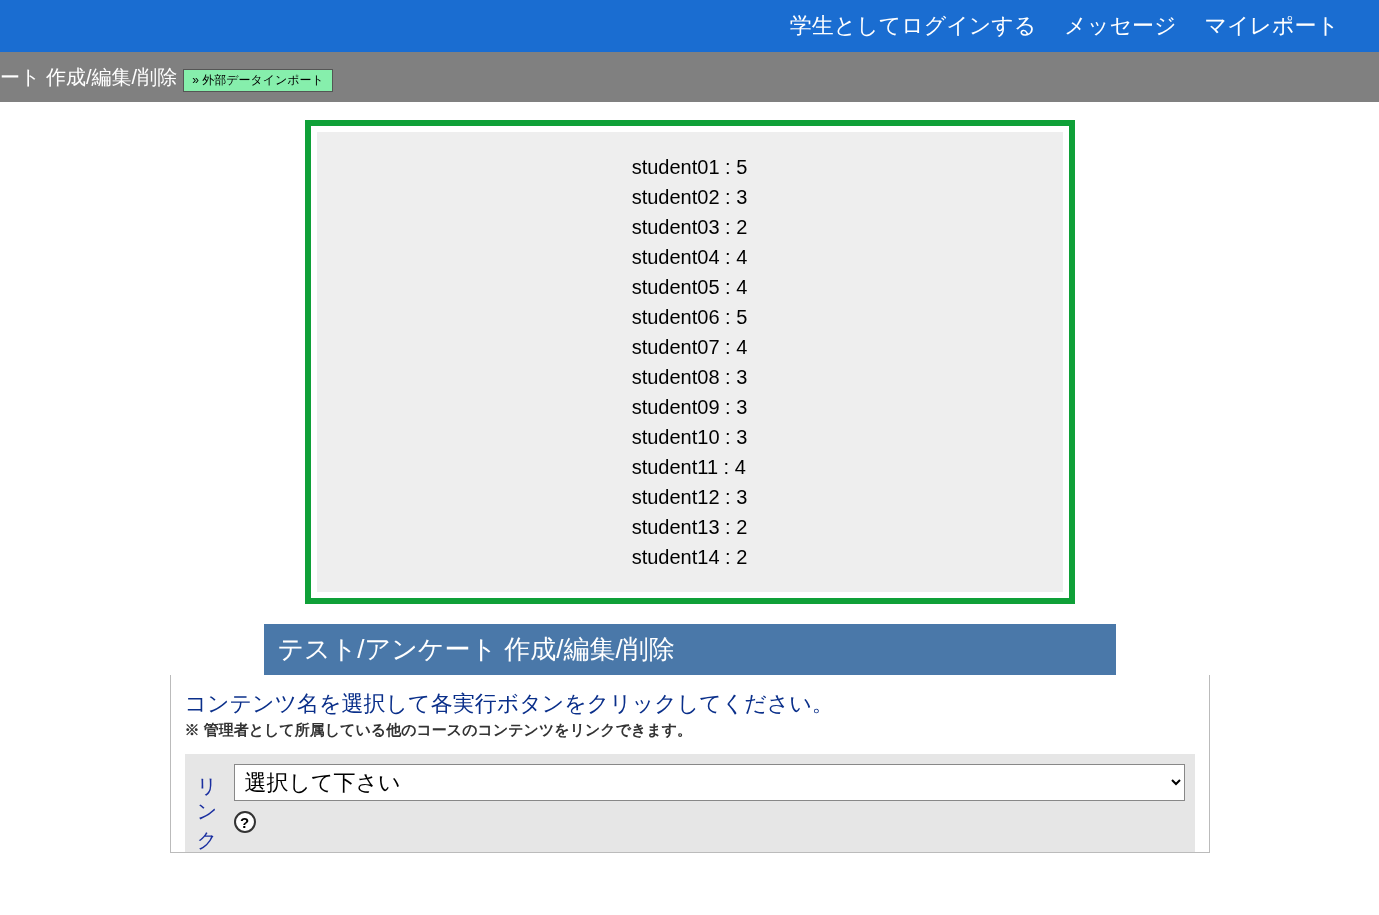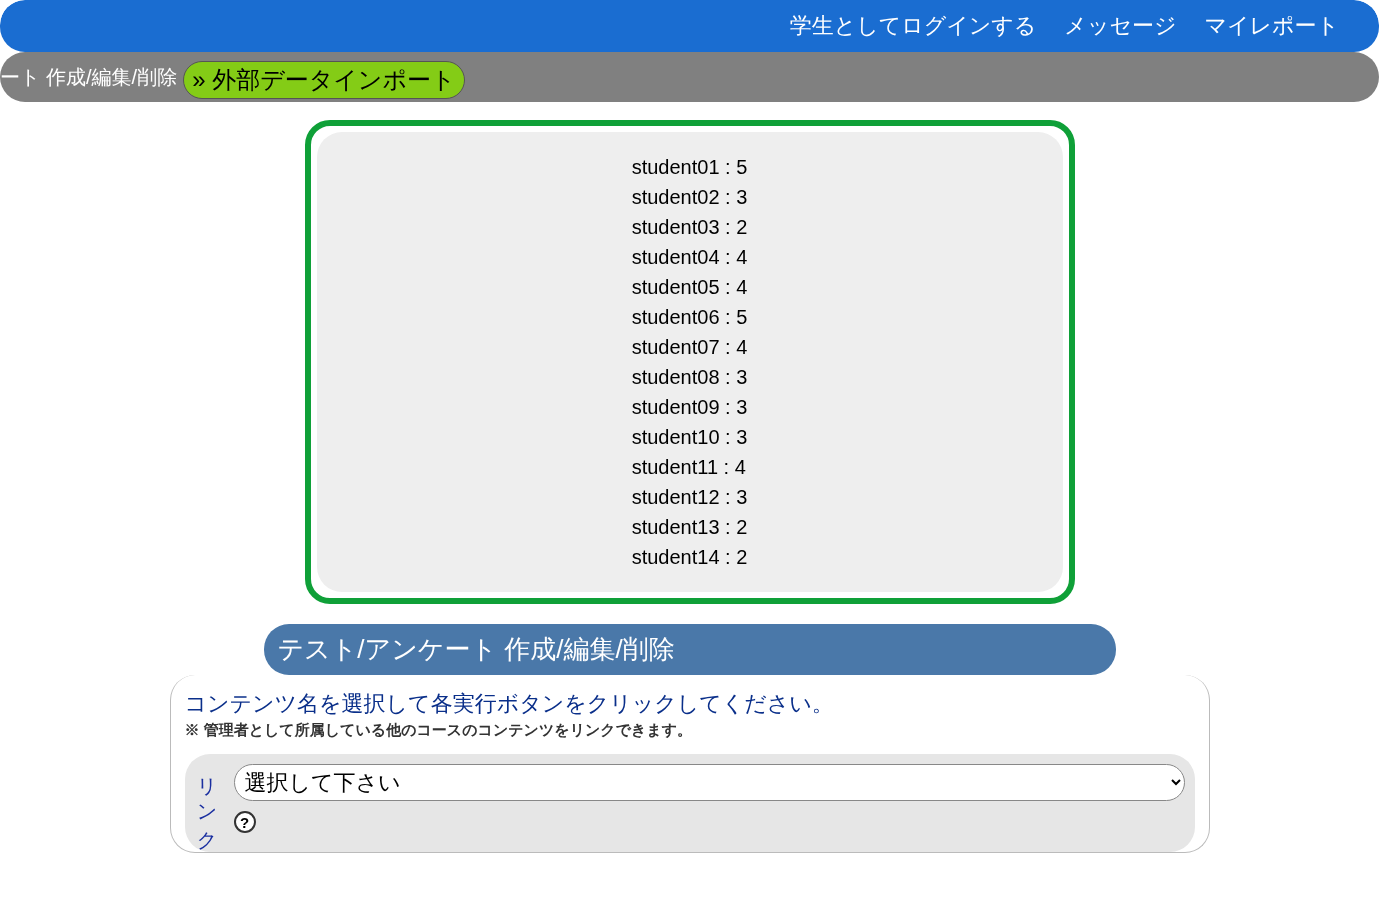--- a/index.html
+++ b/index.html
@@ -1,15 +1,15 @@
 <!DOCTYPE html>
 <html><head>
   <meta charset="utf-8">
   <style>
-    * { margin: 0; padding: 0; box-sizing: border-box; border-radius: 25px; }
+    * { margin: 0; padding: 0; box-sizing: border-box; }
     body {
       font-family: "Meiryo", "MS PGothic", sans-serif;
       background: #fff;
       width: 1379px;
     }
     .top-nav {
       background: #1a6dd1;
       color: #fff;
       height: 52px;
       display: flex;
@@ -27,24 +27,24 @@
       display: flex;
       align-items: center;
       font-size: 20px;
       padding-left: 0;
     }
     .breadcrumb-prev {
       padding: 0 6px 0 0;
       color: #fff;
     }
     .breadcrumb-current {
-      background: #84cc16;
+      background: #86efac;
       color: #000;
       padding: 2px 8px;
-      font-size: 24px;
+      font-size: 12px;
       border: 1px solid #555;
       display: inline-block;
       margin-top: 6px;
     }
     .result-box {
       margin: 18px auto 0 auto;
       width: 770px;
       border: 6px solid #0fa038;
       padding: 6px;
     }

